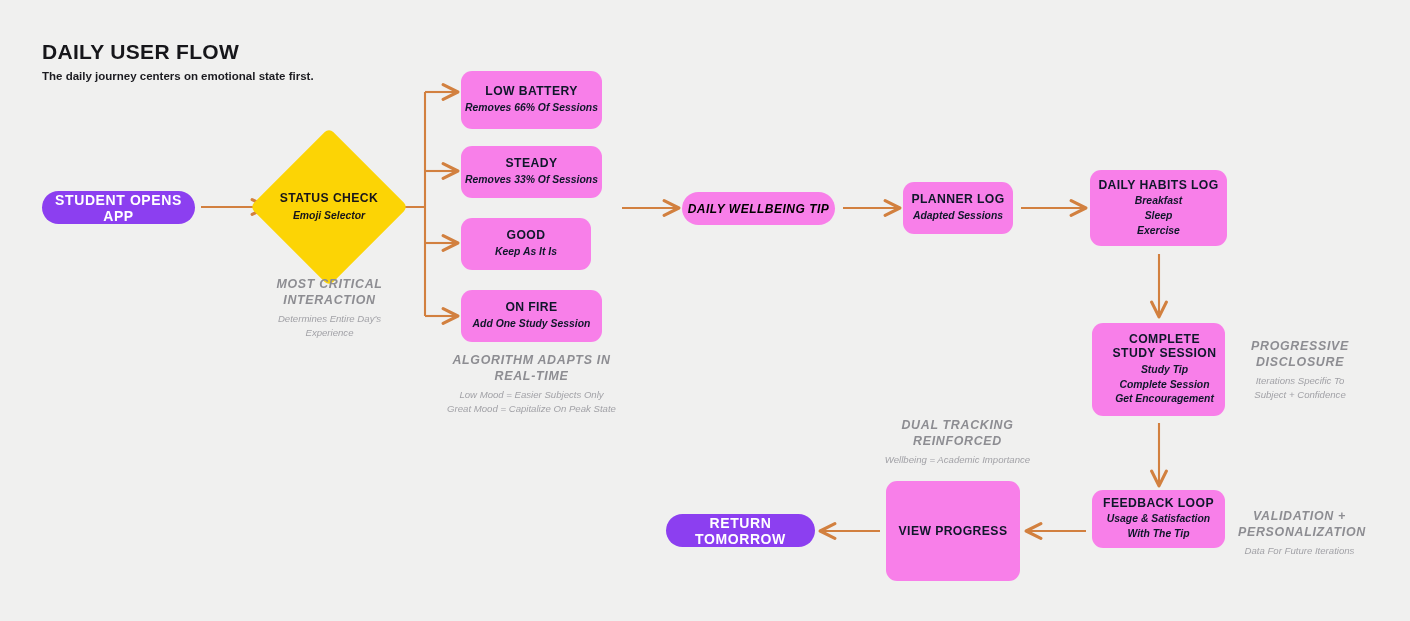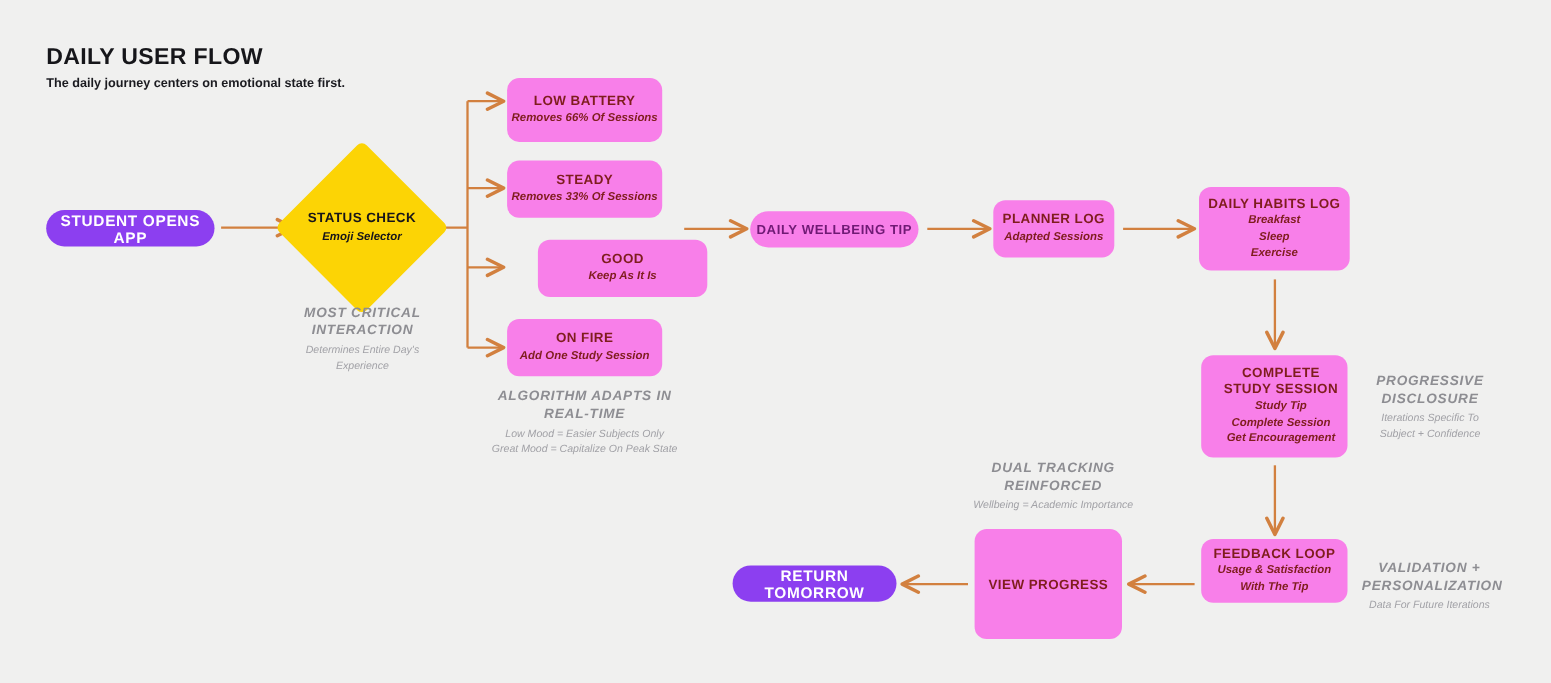--- a/index.html
+++ b/index.html
@@ -59,30 +59,31 @@
     border-radius: 999px;
     color: #ffffff;
     font-weight: bold;
     letter-spacing: 0.6px;
     font-size: 14px;
   }
   
   .pink-pill {
     background: #f87fe9;
     border-radius: 999px;
-    color: #701a75;
+    color: #000000;
     font-weight: bold;
     letter-spacing: 0.5px;
     font-size: 12px;
+    font-style: italic;
   }
   
   .box {
     background: #f87fe9;
     border-radius: 11px;
-    color: #7f1d1d;
+    color: #0f172a;
     padding: 6px 8px;
   }
   .box .head {
     font-weight: bold;
     font-size: 12.2px;
     letter-spacing: 0.4px;
     line-height: 1.18;
   }
   .box .sub {
     font-weight: bold;
@@ -226,21 +227,21 @@
     </div>
   </div>
 
   <div class="node box" style="left:461px; top:146px; width:141px; height:52px;">
     <div class="head">STEADY</div>
     <div class="sub">
       <div>Removes 33% Of Sessions</div>
     </div>
   </div>
 
-  <div class="node box" style="left:461px; top:218px; width:154px; height:52px;margin-left:28px;">
+  <div class="node box" style="left:461px; top:218px; width:130px; height:52px;">
     <div class="head">GOOD</div>
     <div class="sub">
       <div>Keep As It Is</div>
     </div>
   </div>
 
   <div class="node box" style="left:461px; top:290px; width:141px; height:52px;">
     <div class="head">ON FIRE</div>
     <div class="sub">
       <div>Add One Study Session</div>

